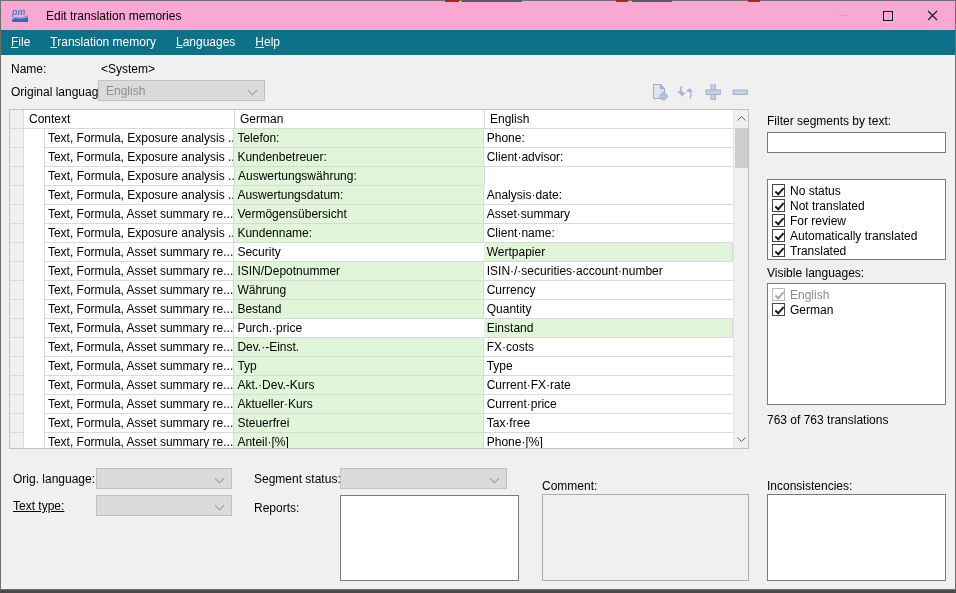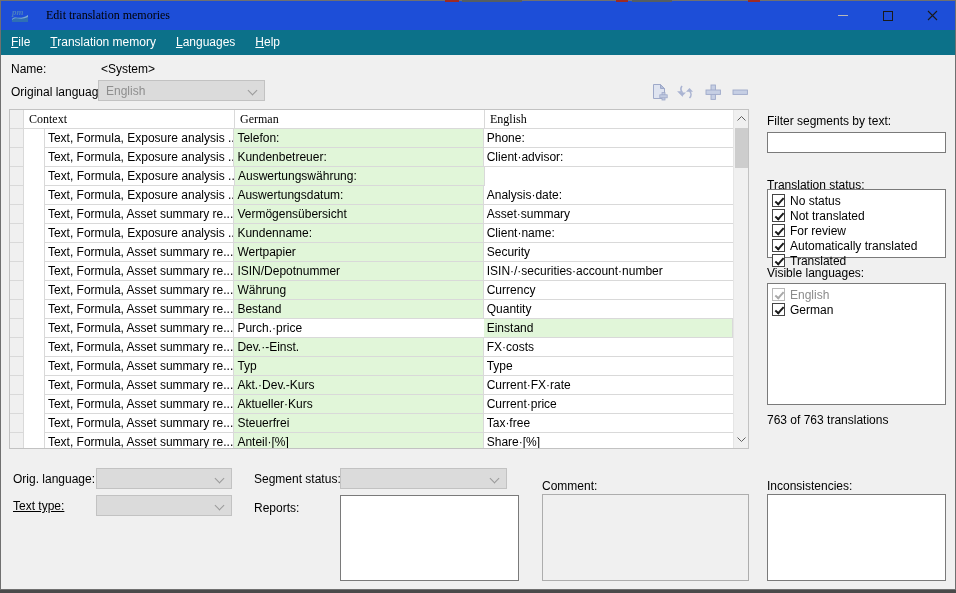--- a/index.html
+++ b/index.html
@@ -6,21 +6,21 @@
   html,body { width:956px; height:593px; overflow:hidden; }
   body { position:relative; font-family:"Liberation Sans", sans-serif; font-size:12px; color:#000; background:#4a4a4a; }
 
   .window { position:absolute; left:0; top:0; width:956px; height:590px; background:#f0f0f0; border:1px solid #707070; }
 
   
   .top-artifacts { position:absolute; left:0; top:0; width:100%; height:2px; z-index:50; }
   .top-artifacts .dash { position:absolute; top:0; height:2px; }
 
   
-  .titlebar { position:absolute; left:0; top:0; width:100%; height:29px; background:#1d4ed8; display:flex; align-items:center;font-family:Liberation Serif, serif; }
+  .titlebar { position:absolute; left:0; top:0; width:100%; height:29px; background:#f9a8d4; display:flex; align-items:center; }
   .app-icon { margin-left:10px; width:18px; height:17px; flex:0 0 auto; }
   .title-text { margin-left:17px; color:#000; }
   .win-controls { position:absolute; right:0; top:0; height:29px; display:flex; }
   .win-btn { width:45px; height:29px; display:flex; align-items:center; justify-content:center; }
   .min-glyph { width:10px; height:1px; background:#b8b8b8; }
   .max-glyph { width:10px; height:10px; border:1px solid #1a1a1a; background:transparent; }
 
   
   .menubar { position:absolute; left:0; top:29px; width:100%; height:25px; background:var(--accent,#0c7189); display:flex; color:#fff; }
   .menu-item { padding:5px 10px 0 10px; height:100%; cursor:default; }
@@ -32,21 +32,21 @@
   .combo { position:absolute; background:#dbdbdb; border:1px solid #c2c2c2; }
   .combo .combo-text { display:block; padding:3px 0 0 7px; color:#8e8e8e; white-space:nowrap; overflow:hidden; }
   .chev { position:absolute; right:8px; top:6px; width:7px; height:7px; border-left:1px solid #9a9a9a; border-bottom:1px solid #9a9a9a; transform:rotate(-45deg); }
 
   
   .toolbar { position:absolute; left:600px; top:80px; width:148px; height:21px; display:flex; justify-content:flex-end; align-items:center; gap:9px; }
   .tb-icon { width:18px; height:18px; display:block; }
 
   
   .table-area { position:absolute; left:8px; top:108px; width:740px; height:340px; background:#fff; border:1px solid #c2c2c2; }
-  .thead { display:flex; height:19px; background:#fff; border-bottom:1px solid #d9d9d9;font-family:Liberation Serif, serif; }
+  .thead { display:flex; height:19px; background:#fff; border-bottom:1px solid #d9d9d9; }
   .th { padding:2px 0 0 5px; border-right:1px solid #d9d9d9; white-space:nowrap; overflow:hidden; }
   .th-rh { width:14px; background:#f0f0f0; padding:0; }
   .th-ctx { width:211px; }
   .th-de { width:250px; }
   .th-en { width:250px; border-right:none; }
   .tbody { position:absolute; left:0; top:19px; right:15px; bottom:0; overflow:hidden; }
   .tr { display:flex; height:19px; }
   .td { padding:2px 0 0 3px; white-space:nowrap; overflow:hidden; }
   .td-rh { width:14px; background:#f0f0f0; border-right:1px solid #d9d9d9; border-bottom:1px solid #d9d9d9; padding:0; }
   .td-indent { width:21px; border-right:1px solid #d9d9d9; padding:0; }
@@ -186,22 +186,22 @@
           <div class="td td-rh"></div>
           <div class="td td-indent"></div>
           <div class="td td-ctx">Text, Formula, Exposure analysis ...</div>
           <div class="td td-de">Kundenname:</div>
           <div class="td td-en">Client·name:</div>
         </div>
         <div class="tr">
           <div class="td td-rh"></div>
           <div class="td td-indent"></div>
           <div class="td td-ctx">Text, Formula, Asset summary re...</div>
+          <div class="td td-en">Security</div>
           <div class="td td-de">Wertpapier</div>
-          <div class="td td-en">Security</div>
         </div>
         <div class="tr">
           <div class="td td-rh"></div>
           <div class="td td-indent"></div>
           <div class="td td-ctx">Text, Formula, Asset summary re...</div>
           <div class="td td-de">ISIN/Depotnummer</div>
           <div class="td td-en">ISIN·/·securities·account·number</div>
         </div>
         <div class="tr">
           <div class="td td-rh"></div>
@@ -257,21 +257,21 @@
           <div class="td td-indent"></div>
           <div class="td td-ctx">Text, Formula, Asset summary re...</div>
           <div class="td td-de">Steuerfrei</div>
           <div class="td td-en">Tax·free</div>
         </div>
         <div class="tr">
           <div class="td td-rh"></div>
           <div class="td td-indent"></div>
           <div class="td td-ctx">Text, Formula, Asset summary re...</div>
           <div class="td td-de">Anteil·[%]</div>
-          <div class="td td-en">Share·[%]</div>
+          <div class="td td-en">Phone·[%]</div>
         </div>
     </div>
     <div class="vscroll">
       <div class="vs-btn vs-up">
         <svg width="9" height="5" viewBox="0 0 9 5">
             <polyline points="0.5,4.5 4.5,0.5 8.5,4.5" fill="none" stroke="#5f5f5f"></polyline>
           </svg>
       </div>
       <div class="vs-thumb"></div>
       <div class="vs-btn vs-down">
@@ -279,21 +279,21 @@
             <polyline points="0.5,0.5 4.5,4.5 8.5,0.5" fill="none" stroke="#5f5f5f"></polyline>
           </svg>
       </div>
     </div>
   </div>
 
   <span class="lbl" style="left:766px; top:113px;">Filter segments by text:</span>
   <input class="text-input" style="left: 766px; top: 131px; width: 179px; height: 21px;" value="">
 
   <span class="lbl" style="left:766px; top:161px;margin-top:16px;">Translation status:</span>
-  <div class="list-box cb-list" style="left:766px; top:178px; width:179px; height:69px;margin-top:10px;">
+  <div class="list-box cb-list" style="left:766px; top:178px; width:179px; height:81px;">
     <div class="cb-row checked">
         <span class="checkbox"></span>
         <span class="cb-label">No status</span>
       </div>
       <div class="cb-row checked">
         <span class="checkbox"></span>
         <span class="cb-label">Not translated</span>
       </div>
       <div class="cb-row checked">
         <span class="checkbox"></span>

